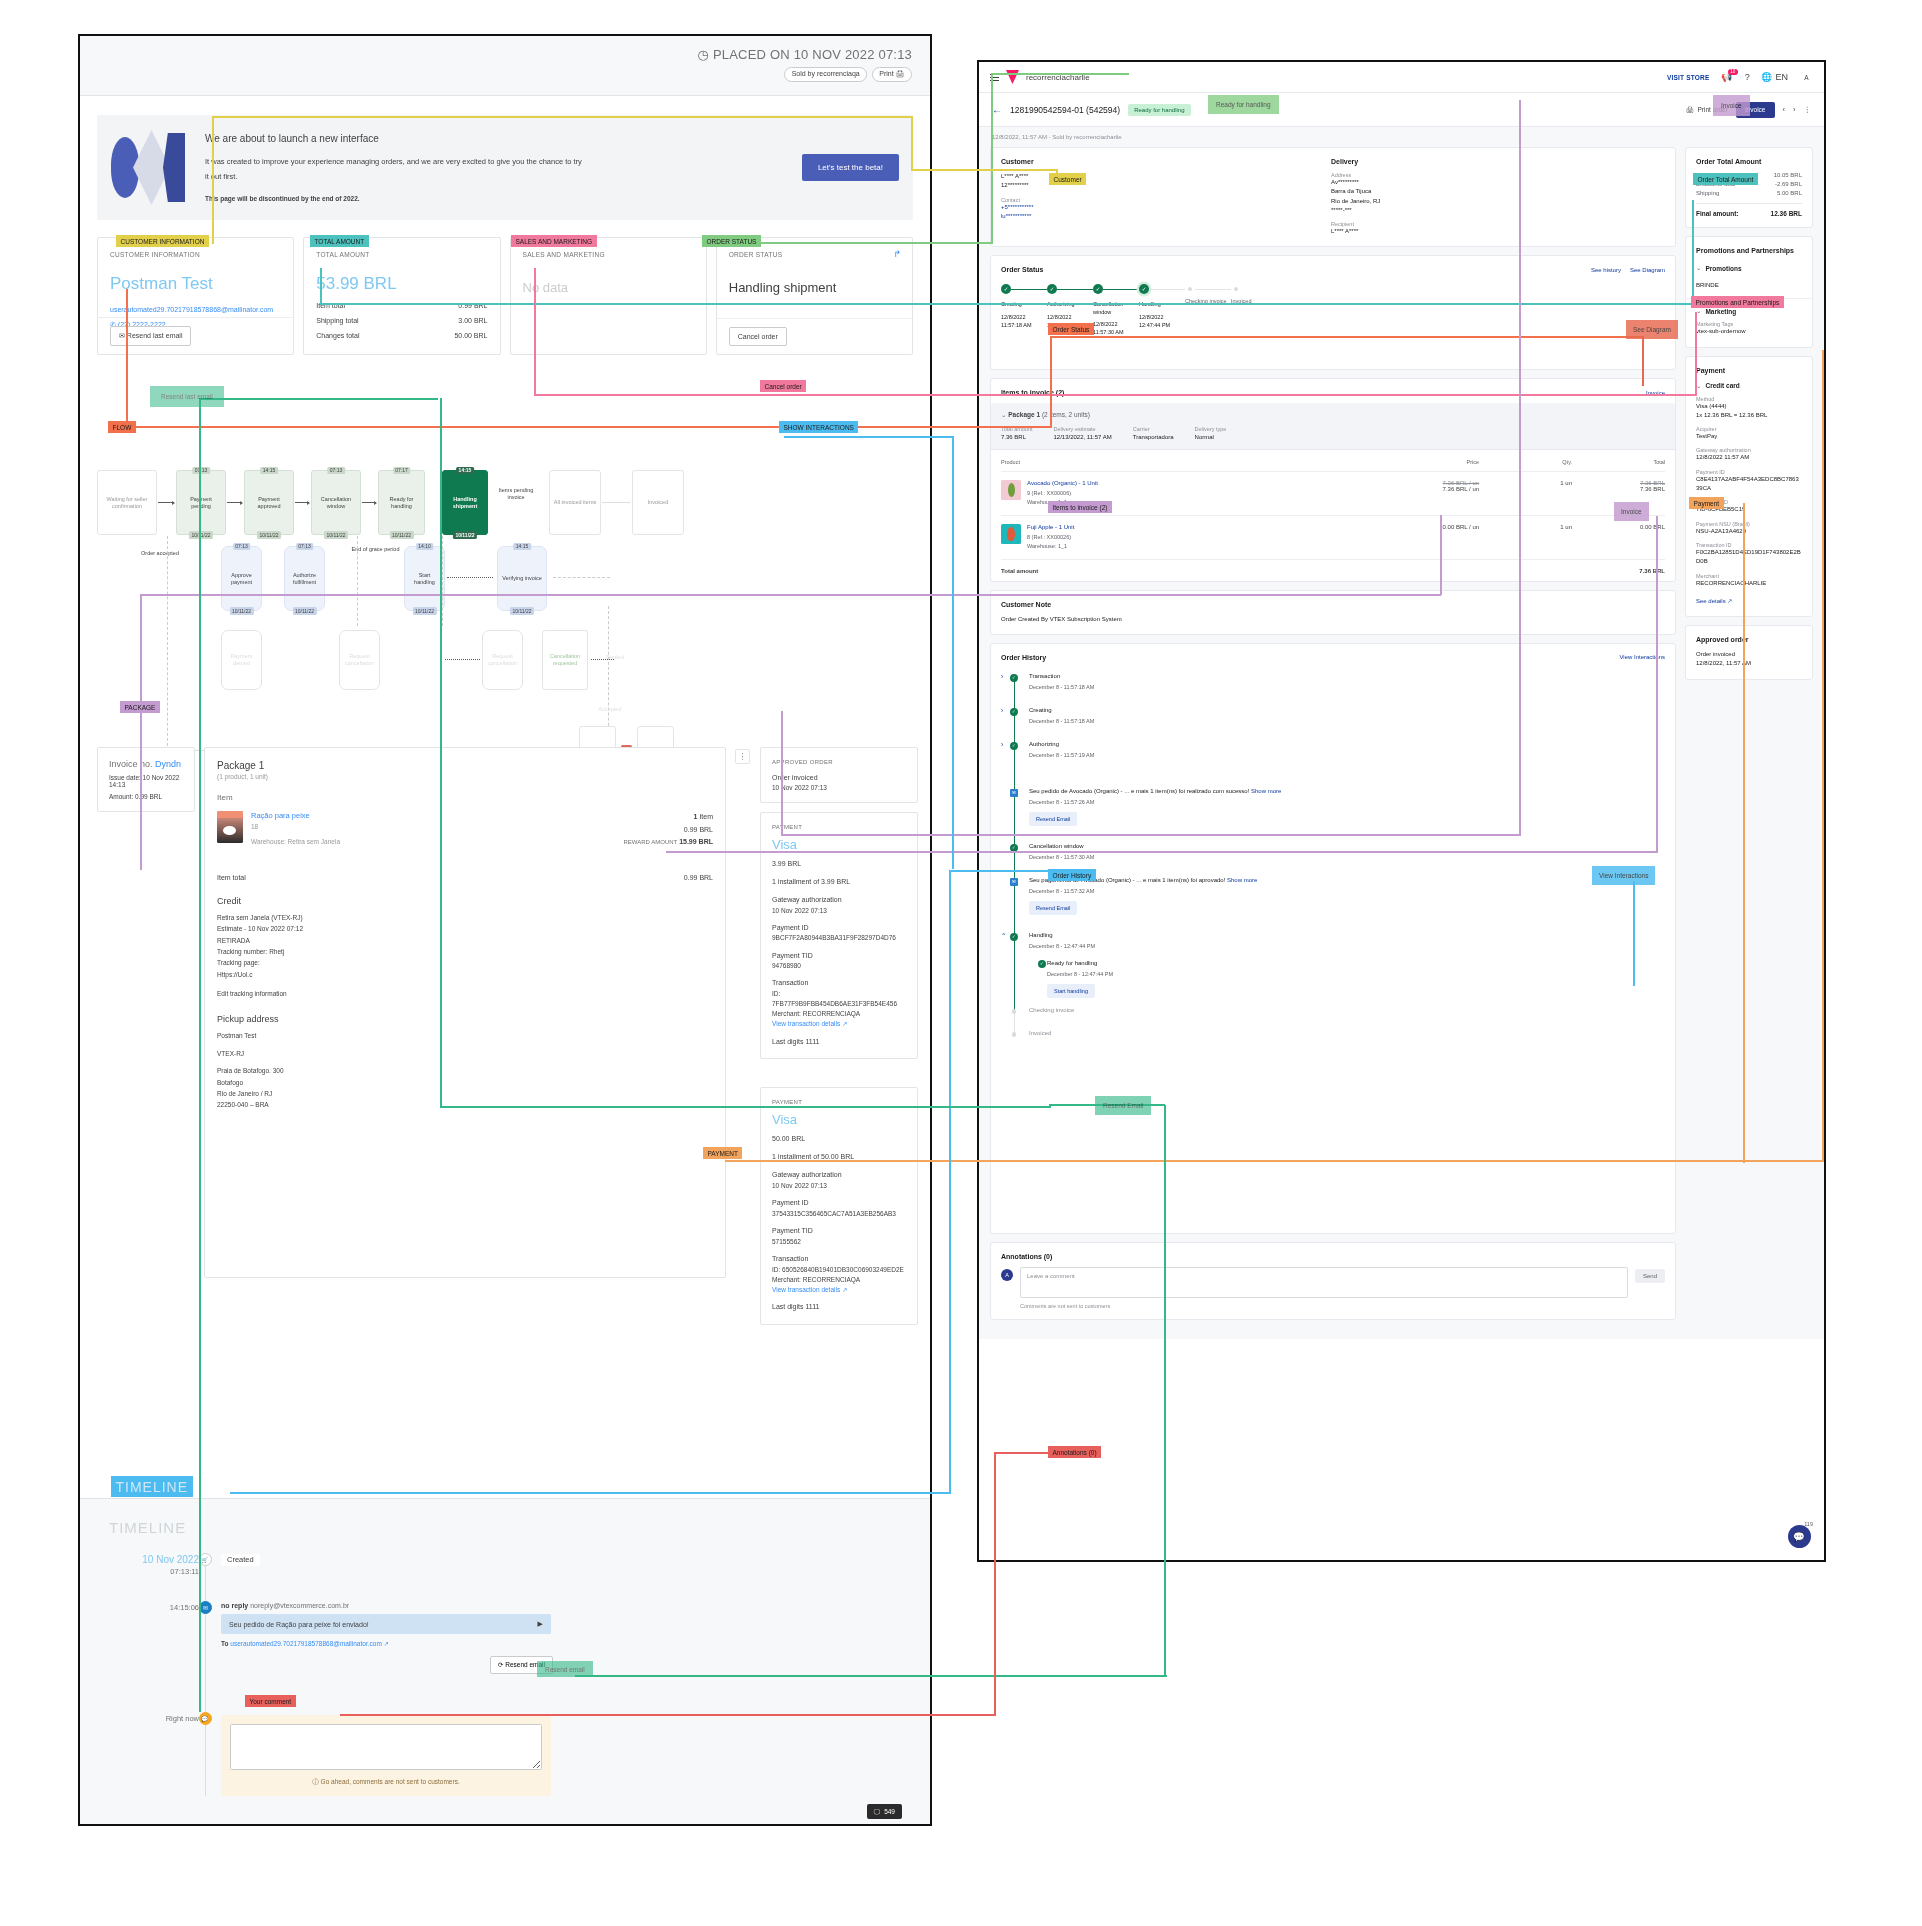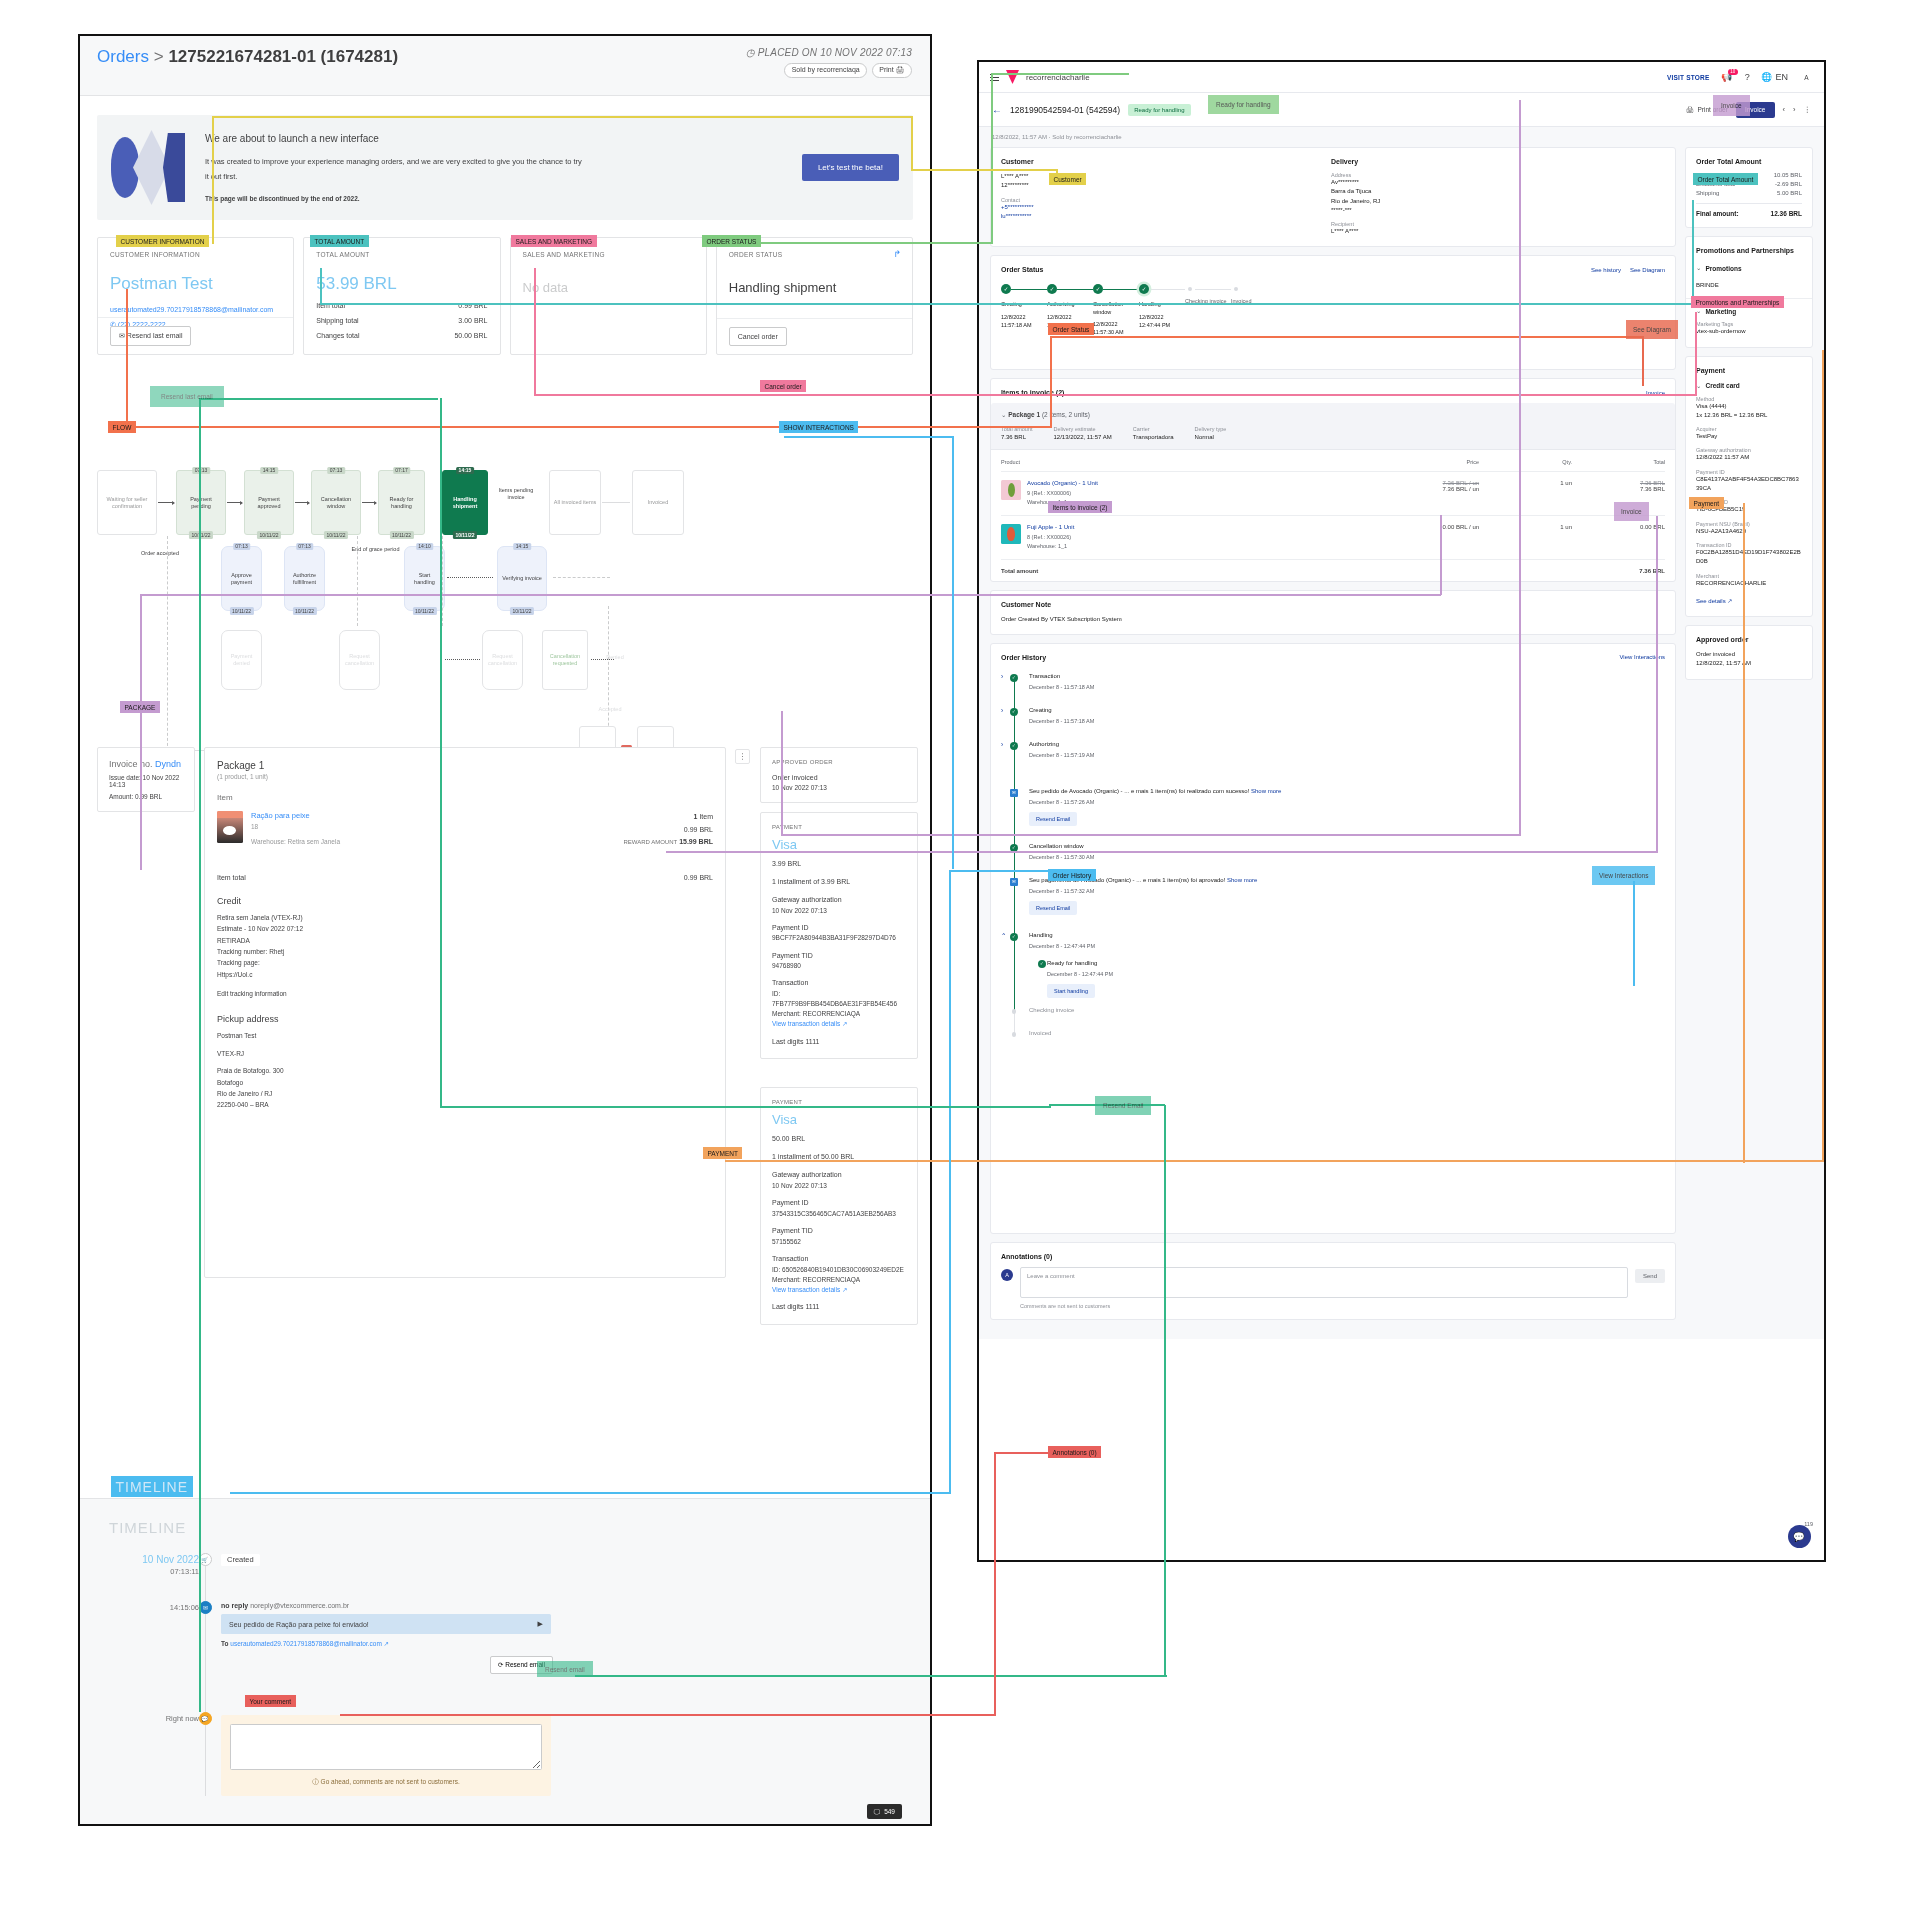--- a/index.html
+++ b/index.html
@@ -16,21 +16,21 @@
     background:#fff; border:2.5px solid #111; overflow:hidden;
   }
   .legacy-head{
     background:#f7f8f9; border-bottom:0.5px solid #e3e4e6;
     padding:11px 17px 13px 17px; position:relative; height:60px;
   }
   .crumb{ font-size:17px; font-weight:400; color:#368df7; }
   .crumb .sep{ color:#727273; font-weight:400; }
   .crumb .cur{ color:#3f3f40; font-weight:700; }
   .placed{ position:absolute; right:18px; top:11px; text-align:right; }
-  .placed .pl{ font-size:10px; color:#727273; letter-spacing:0.2px;font-style:italic; }
+  .placed .pl{ font-size:13px; color:#727273; letter-spacing:0.2px; }
   .placed .btns{ margin-top:4.5px; display:flex; gap:4.5px; justify-content:flex-end;}
   .pillbtn{ border:0.5px solid #cacbcc; border-radius:10px; background:#fff; font-size:7px;
             color:#3f3f40; padding:2.5px 6.5px; }
   .beta-wrap{ margin:19px 17px 0 17px; background:#f2f4f5; display:flex; align-items:center;
               padding:15px 14px; border-radius:2px; min-height:100px; }
   .beta-logo{ width:75px; height:75px; position:relative; flex:0 0 75px; }
   .bl-a{ position:absolute; left:0; top:7px; width:28px; height:61px; background:#4a5eb7; border-radius:50% / 46%;}
   .bl-b{ position:absolute; left:22px; top:0; width:37px; height:75px; background:#d7dbe8;
          transform:rotate(0deg); clip-path:polygon(50% 0,100% 50%,50% 100%,0 50%); }
   .bl-c{ position:absolute; left:52px; top:3px; width:22px; height:69px; background:#3a4a9a;
@@ -273,25 +273,20 @@
   .ann{ position:absolute; font-size:6.5px; color:#1a1a1a; padding:2.5px 4.5px;
         font-family:"Liberation Sans", sans-serif; white-space:nowrap; z-index:50;}
   .conn{ position:absolute; z-index:45;}
 </style>
 </head>
 <body>
 
 <div id="left-panel">
 
   <div class="legacy-head">
-    <div class="crumb">
-      <span>Orders</span>
-      <span class="sep">&gt;</span>
-      <span class="cur">1275221674281-01 (1674281)</span>
-    </div>
     <div class="placed">
       <div class="pl">
         <span>◷</span>
         <span>PLACED ON 10 NOV 2022 07:13</span>
       </div>
       <div class="btns">
         <span class="pillbtn">Sold by recorrenciaqa</span>
         <span class="pillbtn">
           <span>Print</span>
           <span>🖨</span>

